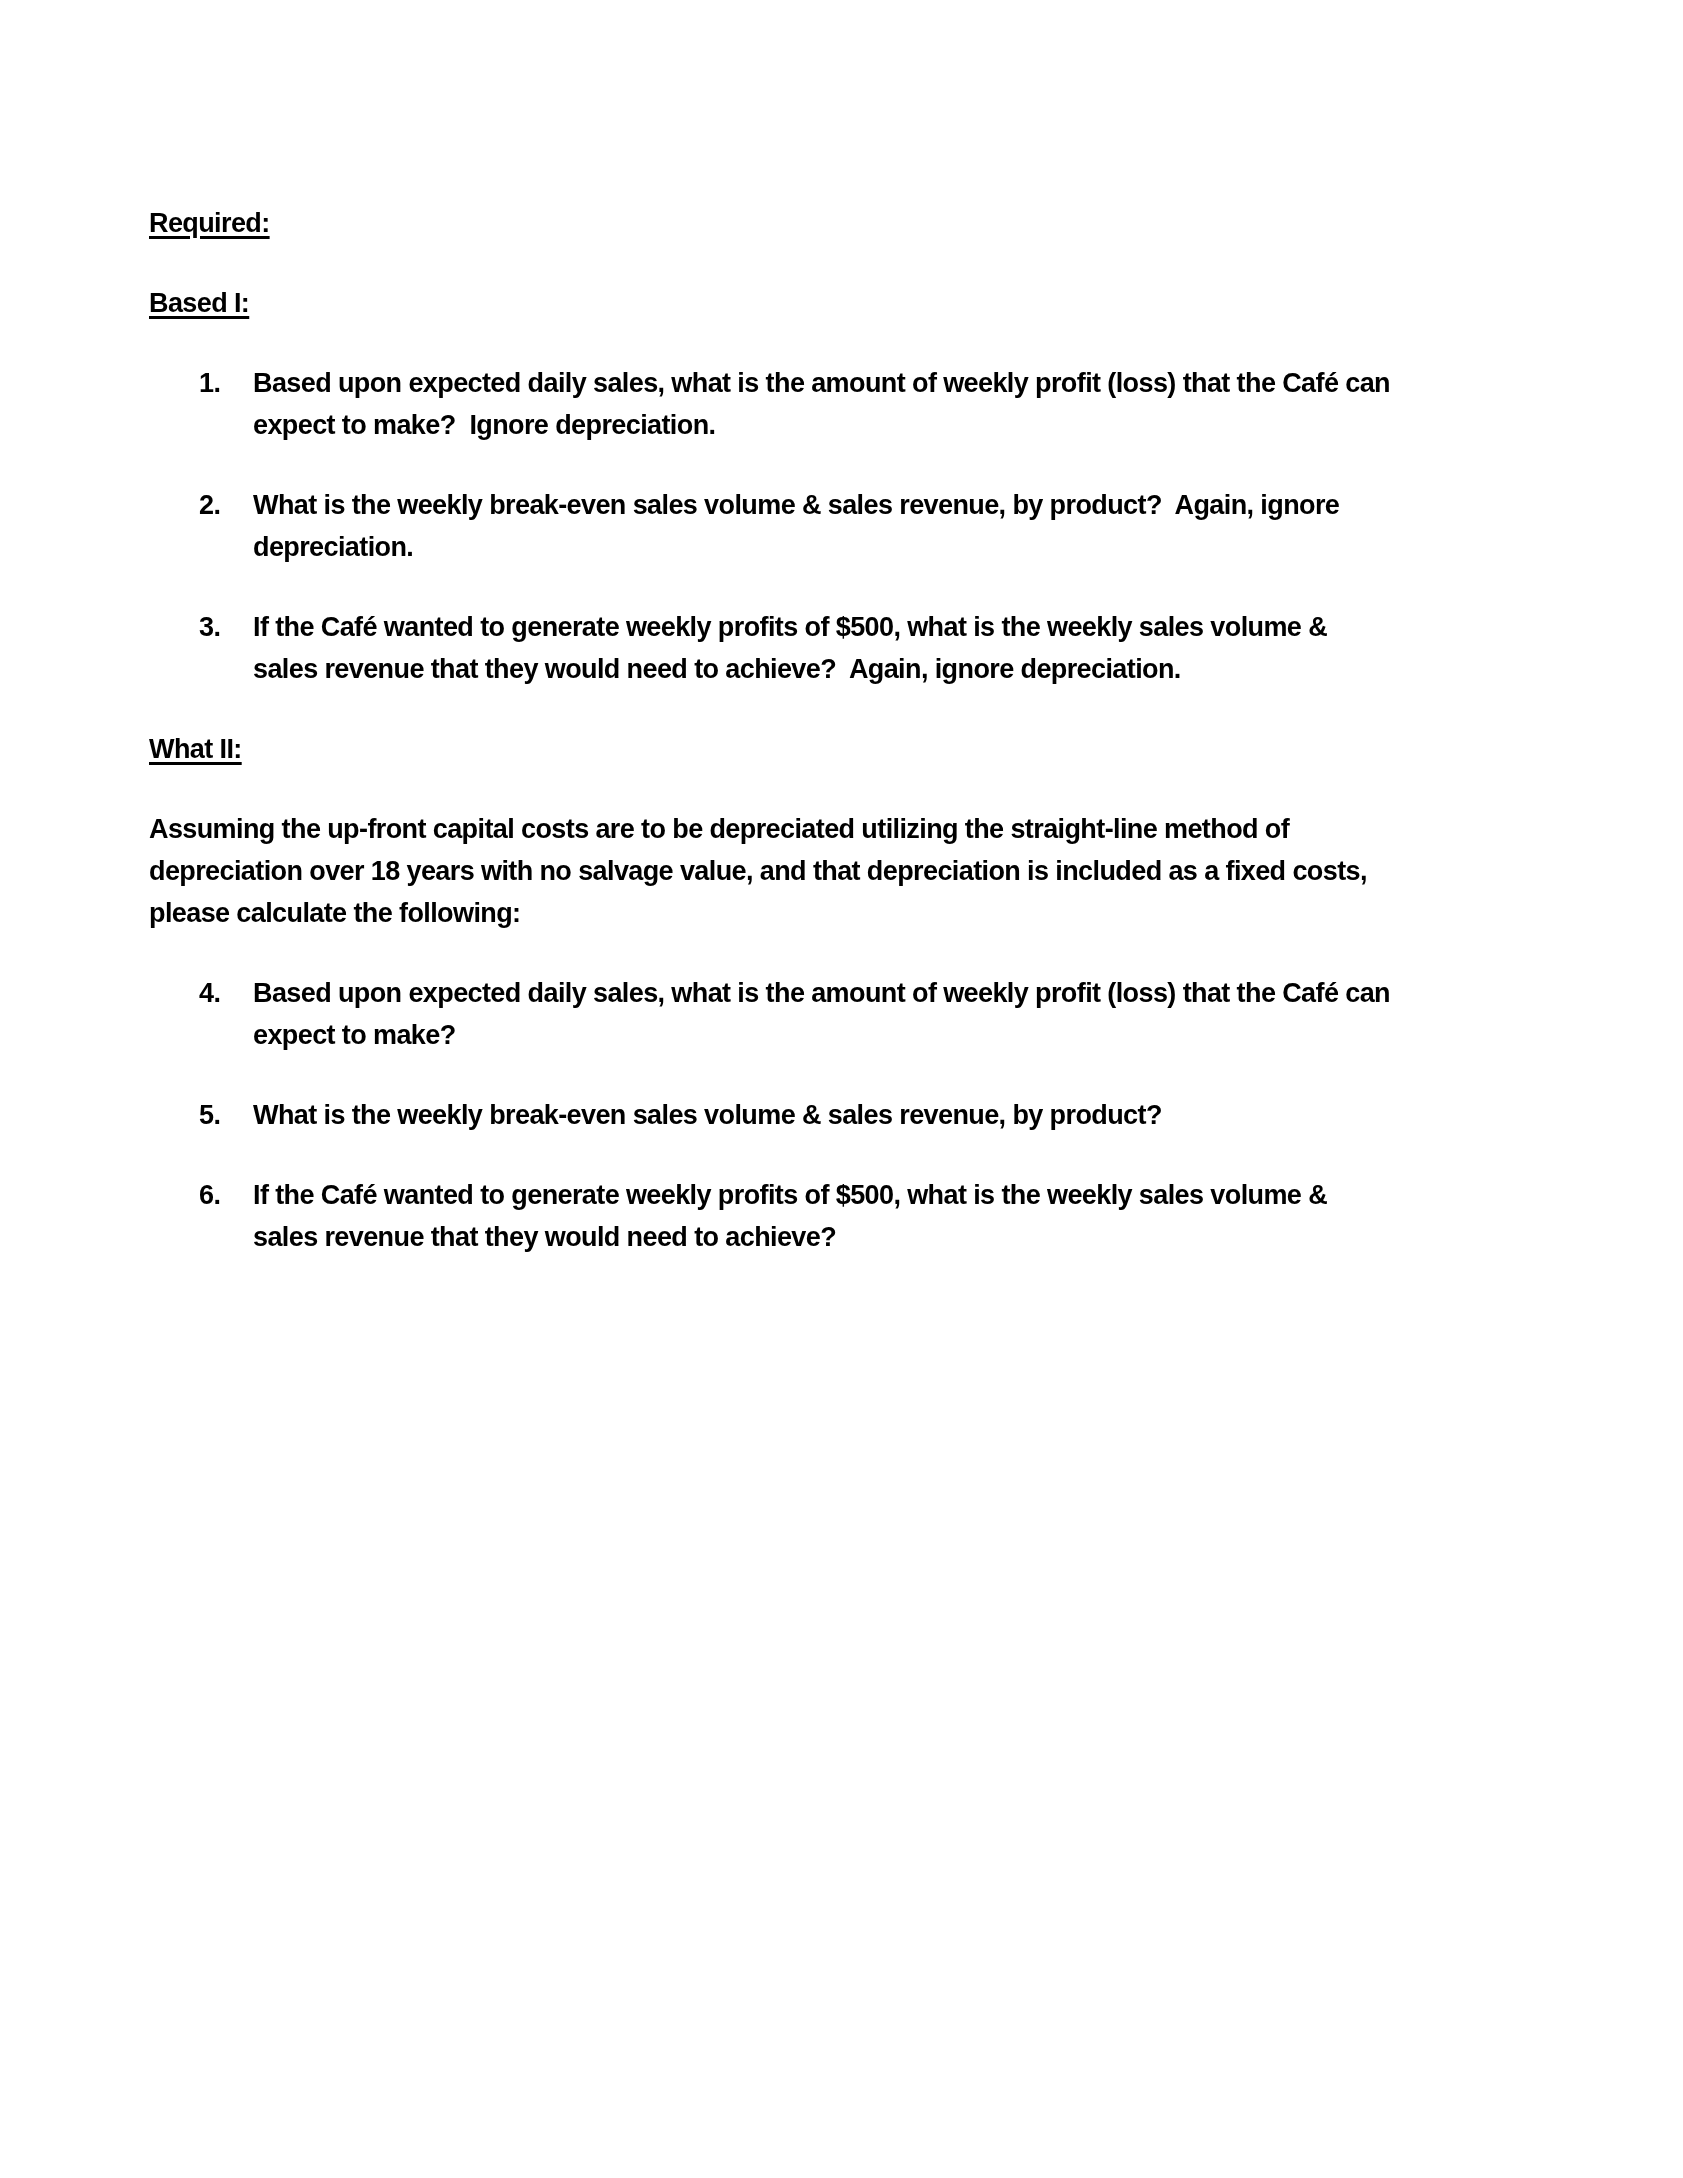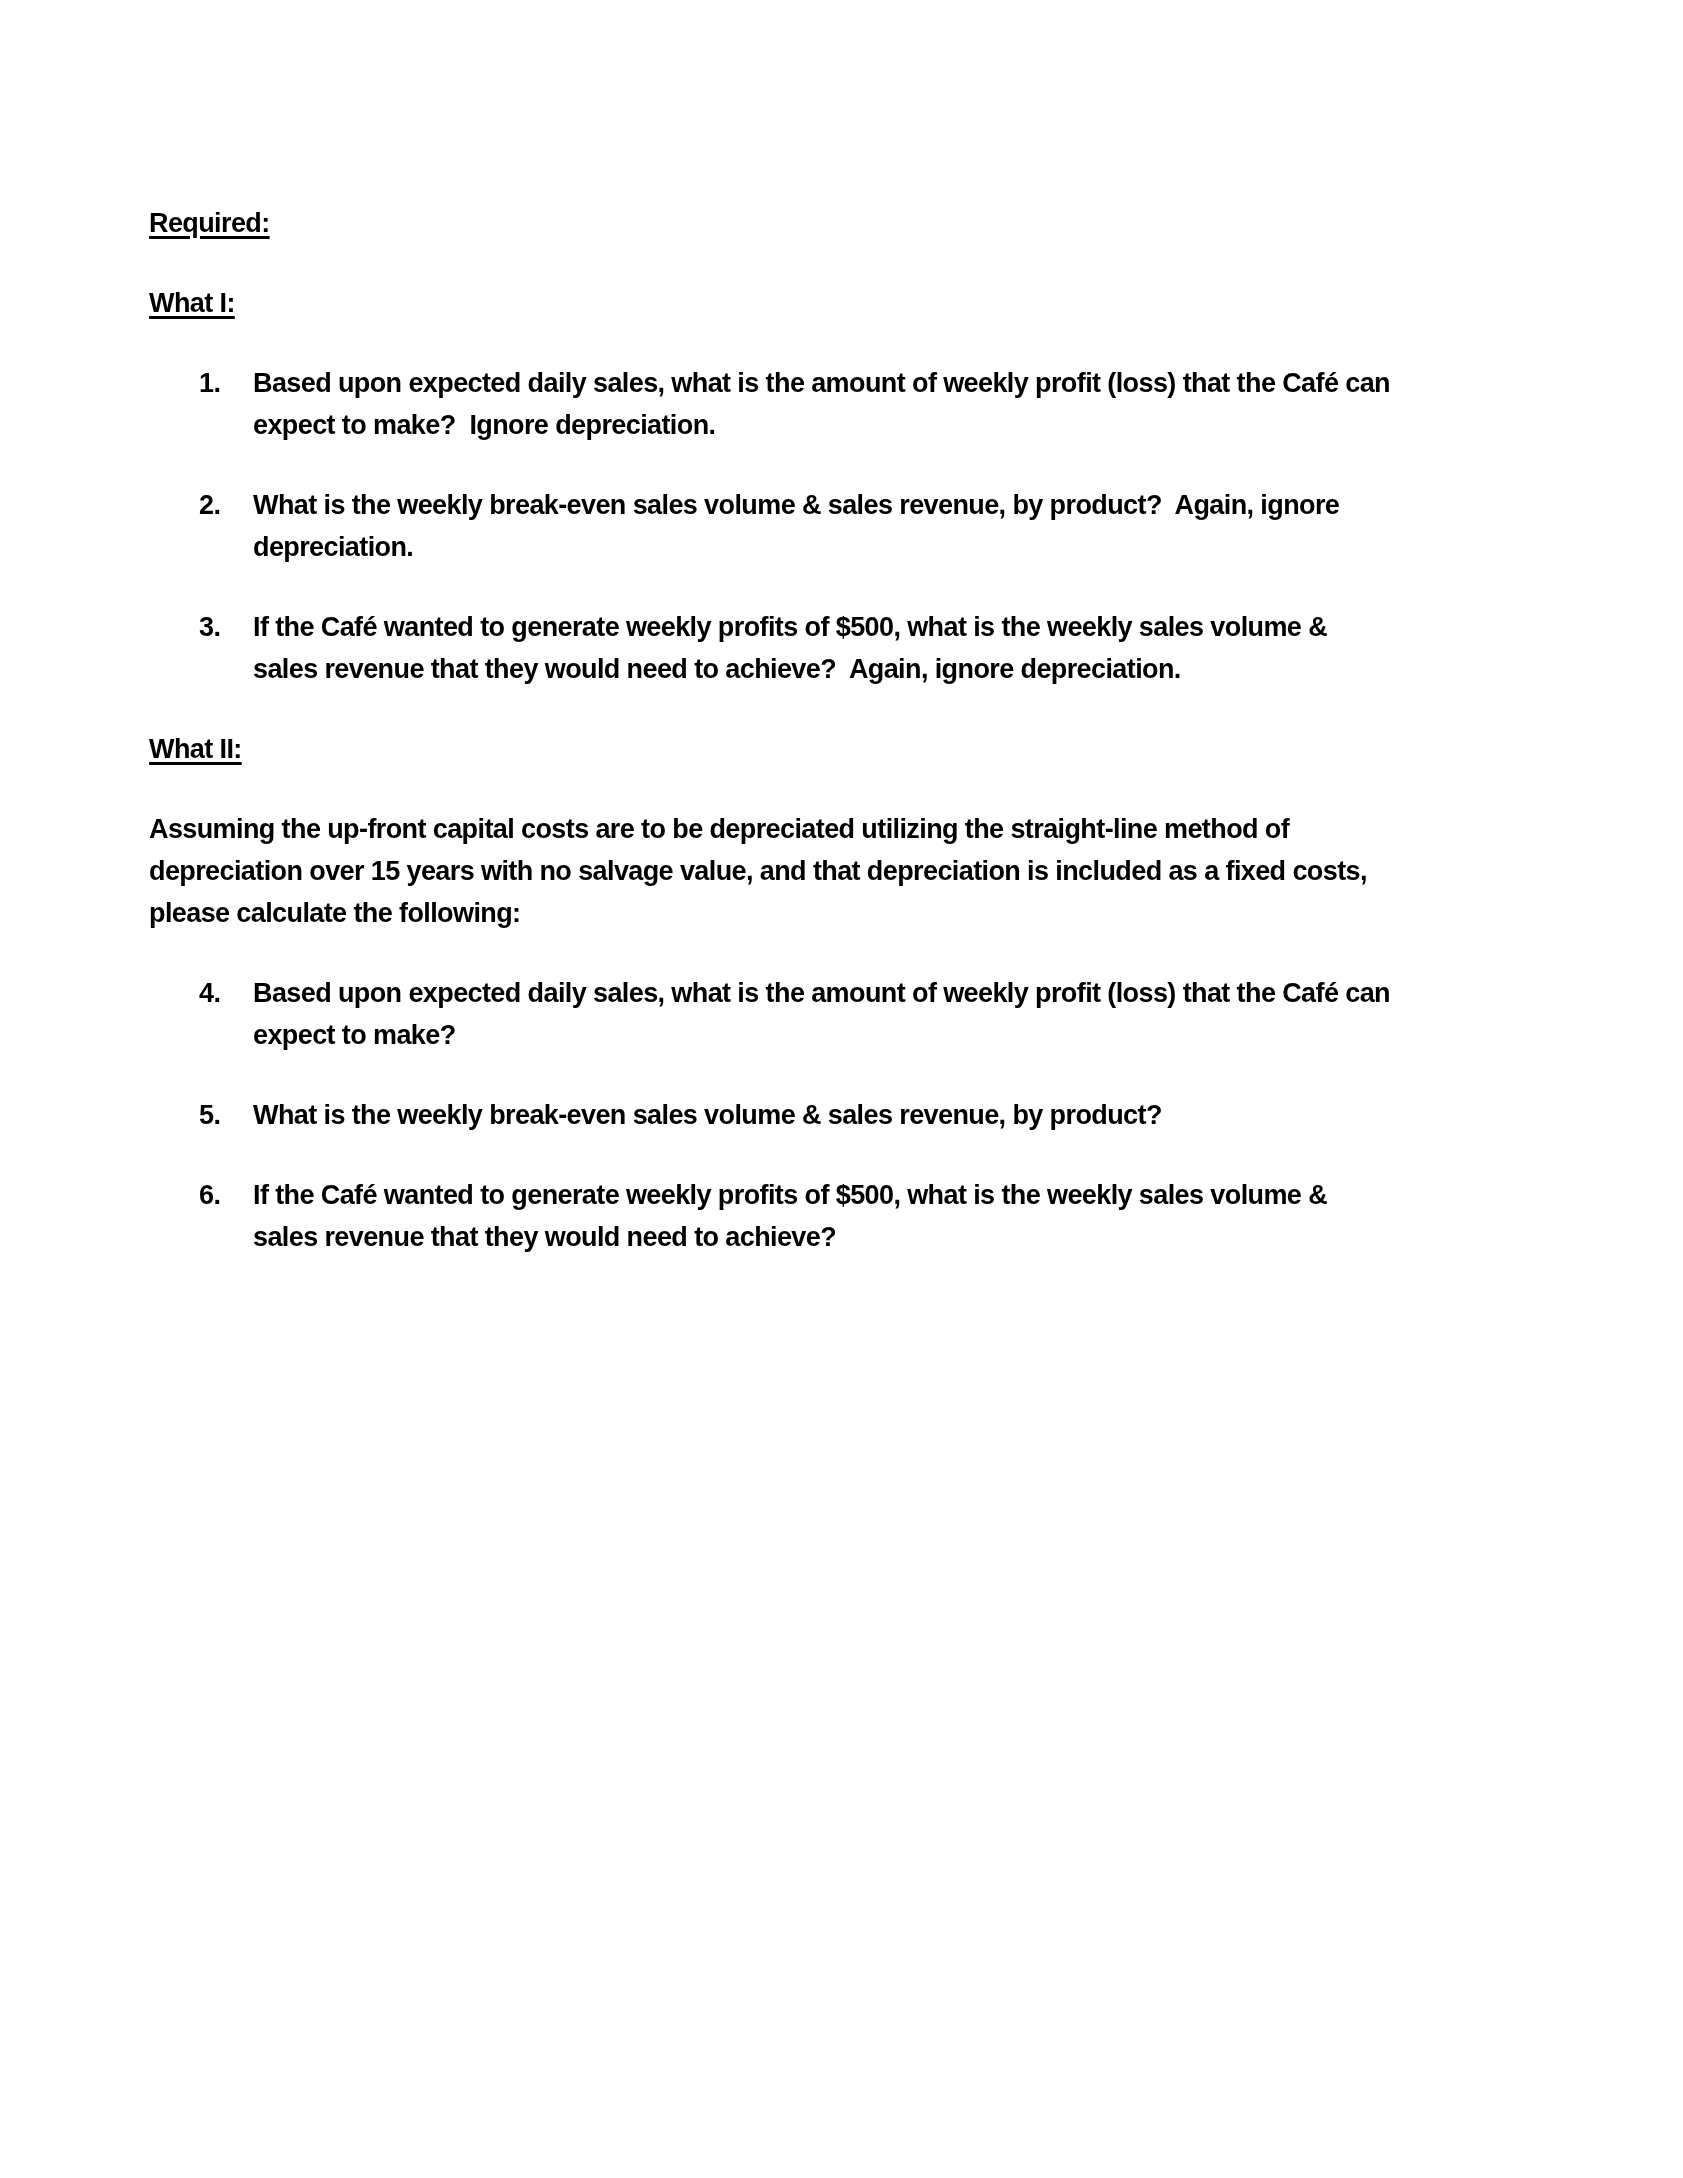--- a/index.html
+++ b/index.html
@@ -60,21 +60,21 @@
   }
 </style>
 </head>
 <body>
 
 <div class="page">
   <div class="doc">
 
     <div class="heading-row"><span class="heading">Required:</span></div>
 
-    <div class="heading-row"><span class="heading">What I:</span></div>
+    <div class="heading-row"><span class="heading">Based I:</span></div>
 
     <div class="li">
       <span class="li-num">1.</span>
       <span class="li-text">Based upon expected daily sales, what is the amount of weekly profit (loss) that the Café can
 expect to make?  Ignore depreciation.</span>
     </div>
 
     <div class="li">
       <span class="li-num">2.</span>
       <span class="li-text">What is the weekly break-even sales volume &amp; sales revenue, by product?  Again, ignore
@@ -83,21 +83,21 @@
 
     <div class="li">
       <span class="li-num">3.</span>
       <span class="li-text">If the Café wanted to generate weekly profits of $500, what is the weekly sales volume &amp;
 sales revenue that they would need to achieve?  Again, ignore depreciation.</span>
     </div>
 
     <div class="heading-row"><span class="heading">What II:</span></div>
 
     <div class="block">Assuming the up-front capital costs are to be depreciated utilizing the straight-line method of
-depreciation over 15 years with no salvage value, and that depreciation is included as a fixed costs,
+depreciation over 18 years with no salvage value, and that depreciation is included as a fixed costs,
 please calculate the following:</div>
 
     <div class="li">
       <span class="li-num">4.</span>
       <span class="li-text">Based upon expected daily sales, what is the amount of weekly profit (loss) that the Café can
 expect to make?</span>
     </div>
 
     <div class="li">
       <span class="li-num">5.</span>

